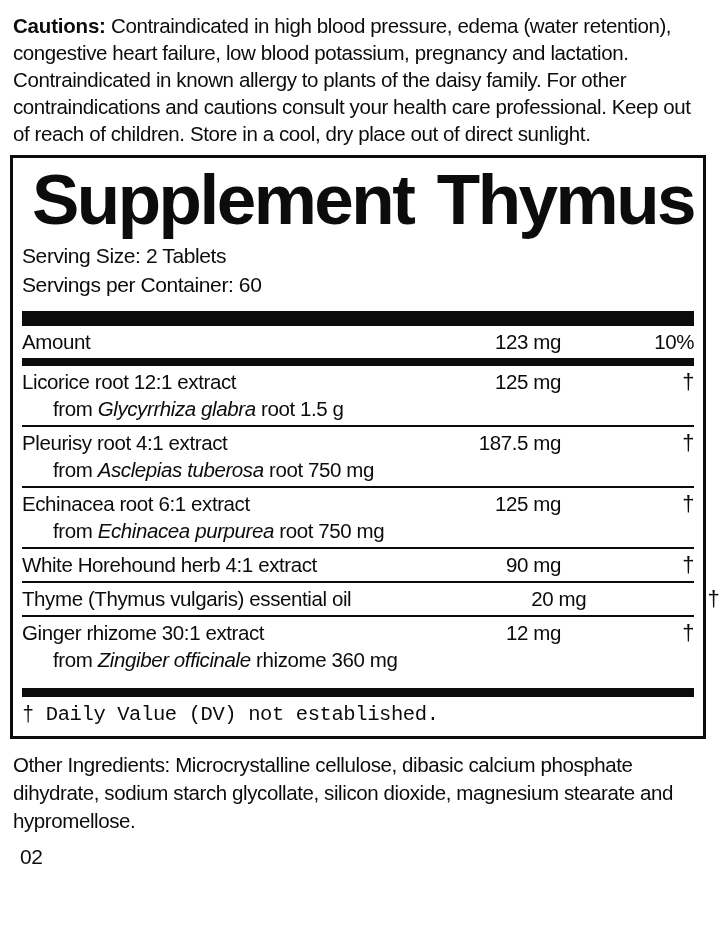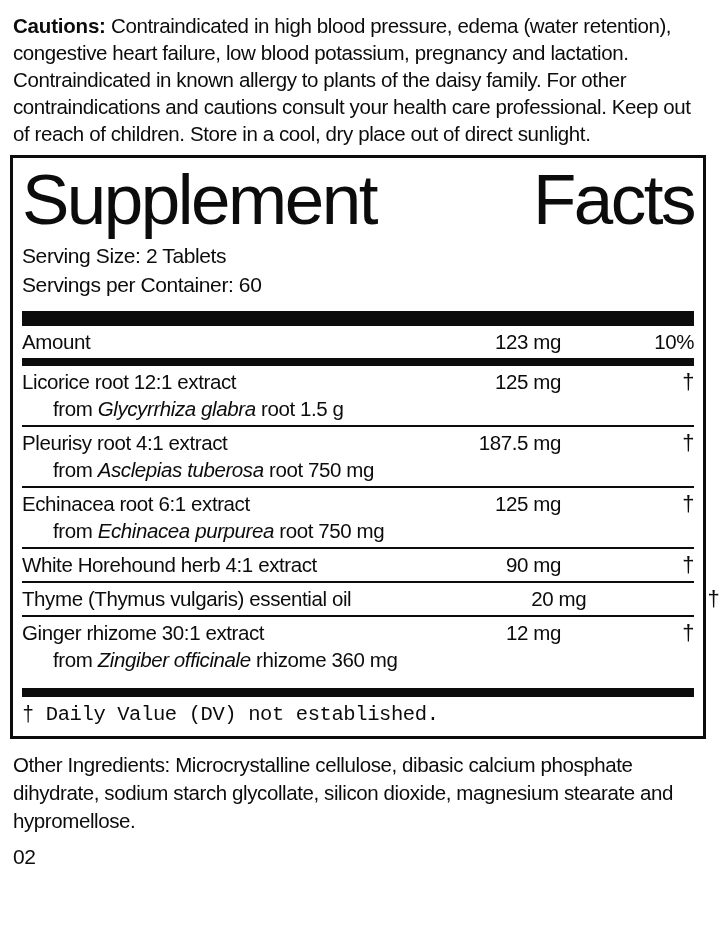--- a/index.html
+++ b/index.html
@@ -24,25 +24,25 @@
 
   .facts-box {
     margin: 5px 14px 0 10px;
     border: 3px solid #0c0c0c;
     padding: 5px 9px 6px 9px;
   }
   .facts-title {
     display: flex;
     justify-content: space-between;
     align-items: baseline;
-    font-weight: normal;
+    font-weight: bold;
     font-size: 71px;
     line-height: 0.98;
     letter-spacing: -2.5px;
-    margin: 2px 0 6px 0;
+    margin: 2px 0 6px 10px;
   }
   .serving-line {
     font-size: 21px;
     line-height: 29px;
   }
   .bar {
     background: #0c0c0c;
     width: 100%;
   }
   .bar-9 { height: 9px; margin-top: 12px; }
@@ -76,34 +76,34 @@
     line-height: 27px;
     padding: 4px 0 2px 0;
     font-family: Liberation Mono, monospace;
   }
   .other-ingredients {
     margin: 12px 16px 0 13px;
     font-size: 20.5px;
     line-height: 28px;
   }
   .page-number {
-    margin: 10px 16px 0 13px;
+    margin: 10px 16px 0 20px;
     font-size: 21px;
   }
 </style>
 </head>
 <body>
 
 <div class="cautions"><b>Cautions:</b><span> Contraindicated in high blood pressure, edema (water retention), congestive heart failure, low blood potassium, pregnancy and lactation. Contraindicated in known allergy to plants of the daisy family. For other contraindications and cautions consult your health care professional. Keep out of reach of children. Store in a cool, dry place out of direct sunlight.</span></div>
 
 <div class="facts-box">
 
   <div class="facts-title">
     <span>Supplement</span>
-    <span>Facts</span>
+    <span>Thymus</span>
   </div>
 
   <div class="serving-line">Serving Size: 2 Tablets</div>
   <div class="serving-line">Servings per Container: 60</div>
 
   <div class="bar bar-9"></div>
 
 
   <div class="bar bar-6"></div>
 

